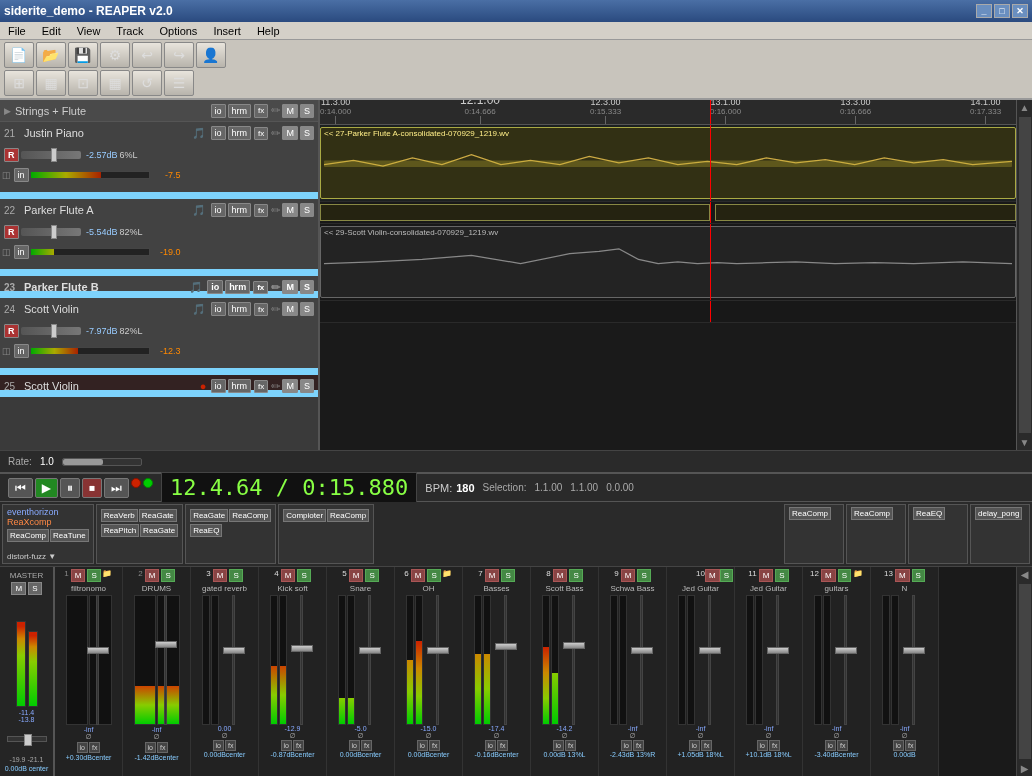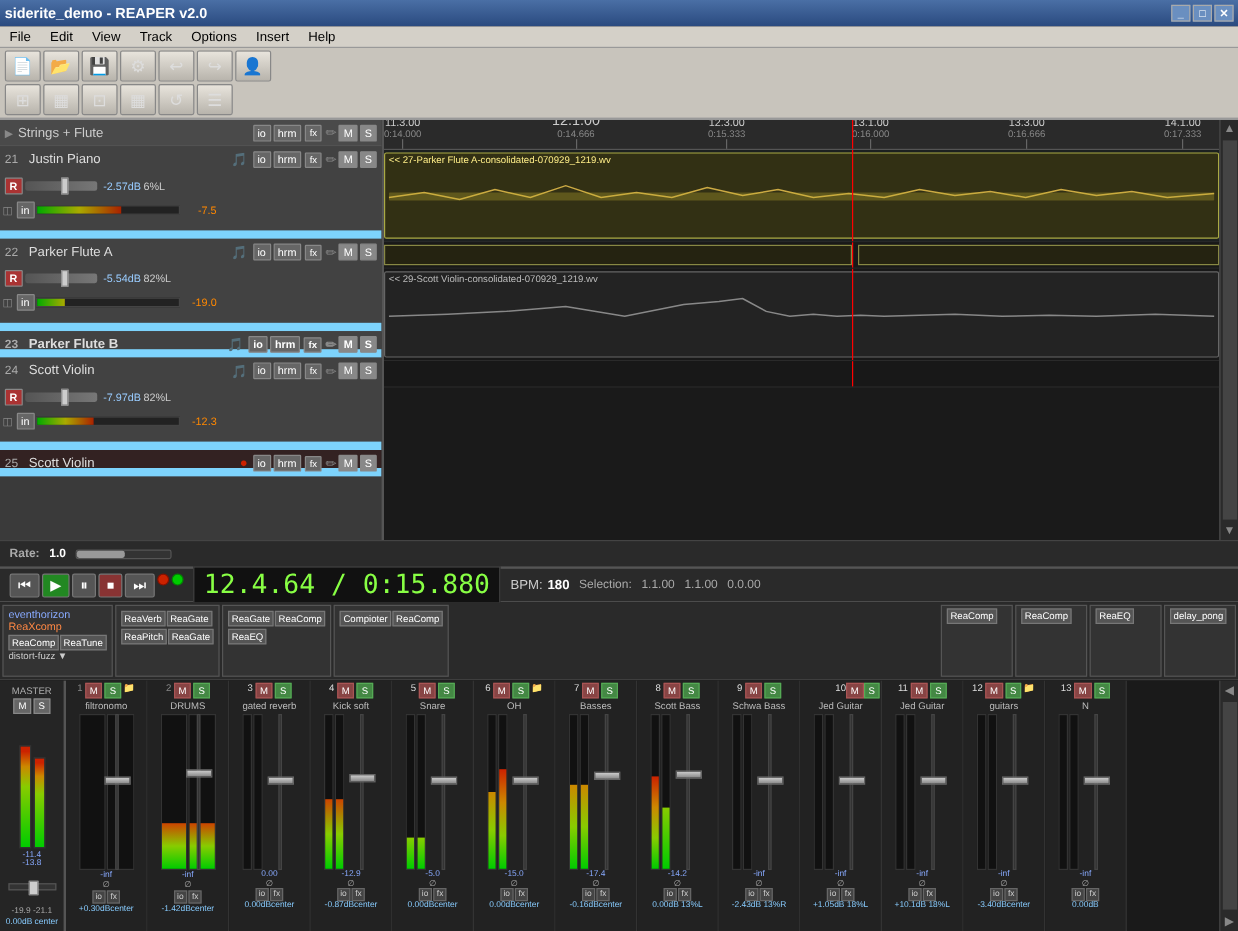--- a/index.html
+++ b/index.html
@@ -309,21 +309,20 @@
     #rate-bar {
       height: 22px;
       background: #2a2a2a;
       display: flex;
       align-items: center;
       padding: 0 8px;
       gap: 8px;
       border-top: 1px solid #444;
       font-size: 10px;
       color: #aaa;
-      font-weight: bold;
     }
 
     
     #track-scroll-right {
       width: 16px;
       background: #2a2a2a;
       border-left: 1px solid #555;
       display: flex;
       flex-direction: column;
       align-items: center;
@@ -632,21 +631,21 @@
 <div id="mixer">
 
   <div id="mixer-plugins">
     <div class="plugin-group">
       <div class="plugin-name">eventhorizon</div>
       <div class="plugin-subname">ReaXcomp</div>
       <div class="plugin-btn-row">
         <button class="plug-btn">ReaComp</button>
         <button class="plug-btn">ReaTune</button>
       </div>
-      <div style="display:flex; align-items:center; gap:2px; margin-top:0;">
+      <div style="display:flex; align-items:center; gap:2px; margin-top:10px;">
         <span style="font-size:8px; color:#ccc;">distort-fuzz</span>
         <span style="font-size:8px;">▼</span>
       </div>
     </div>
     <div class="plugin-group">
       <div class="plugin-btn-row">
         <button class="plug-btn">ReaVerb</button>
         <button class="plug-btn">ReaGate</button>
       </div>
       <div class="plugin-btn-row" style="margin-top:2px;">

